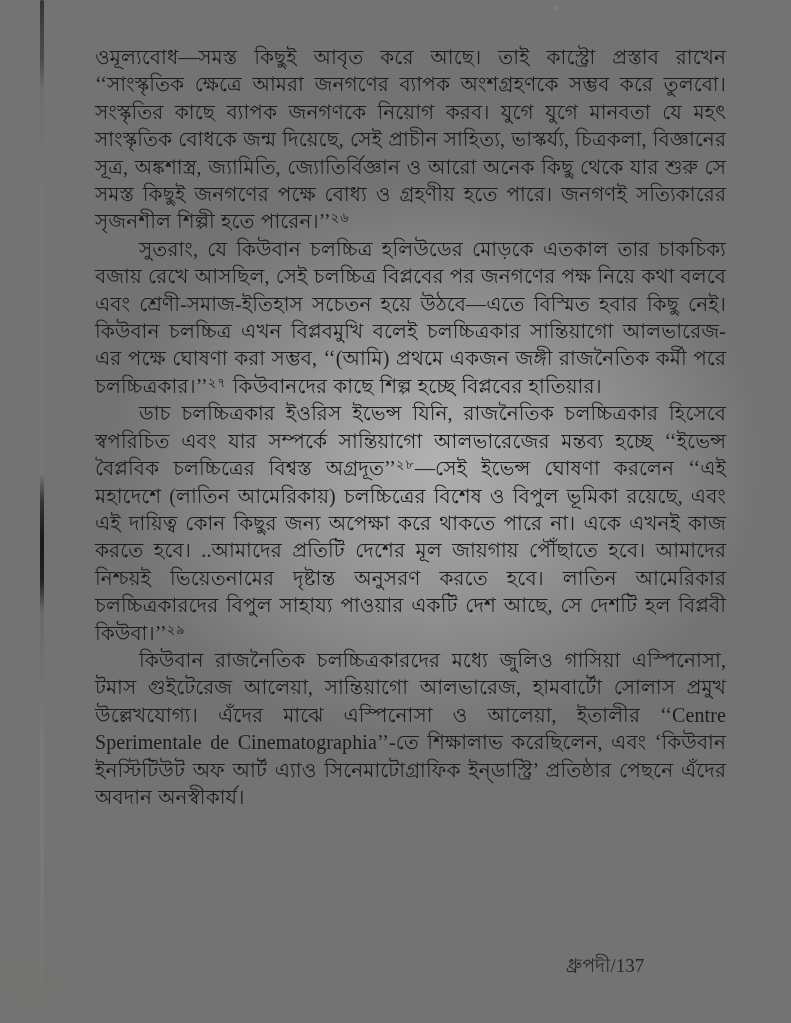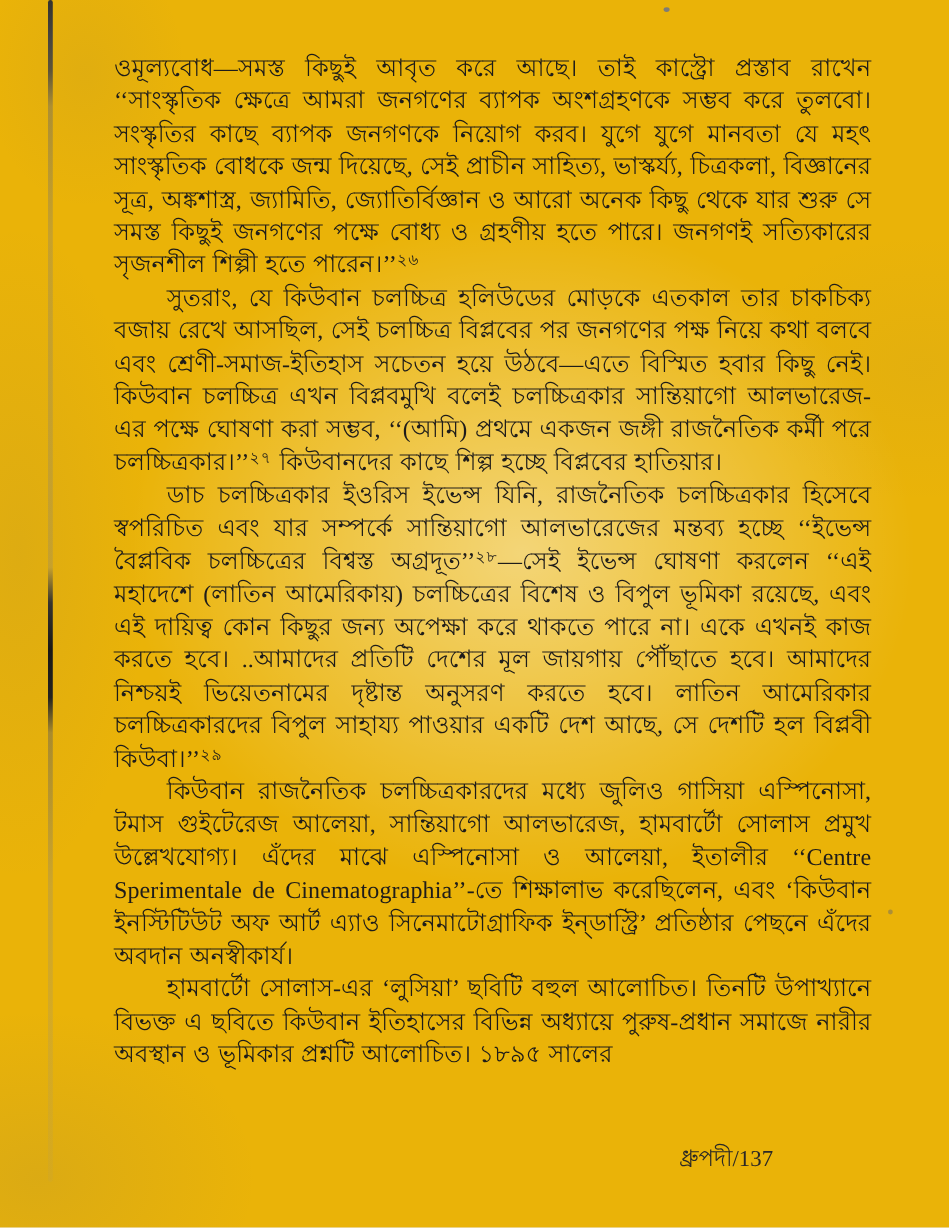--- a/index.html
+++ b/index.html
@@ -1,21 +1,21 @@
 <!DOCTYPE html>
 <html><head>
 <meta charset="utf-8">
 <style>
   html, body { margin: 0; padding: 0; background: #e9e8e4; }
   .page {
     position: relative;
     width: 791px;
     height: 1023px;
     margin: 0 auto;
-    background: #eab308;
+    background: #737373;
     overflow: hidden;
     font-family: "Liberation Serif", "DejaVu Serif", serif;
     color: #1e1c1a;
   }
   
   .page::before {
     content: "";
     position: absolute;
     inset: 0;
     pointer-events: none;
@@ -107,21 +107,20 @@
   <main class="text-block">
 
     <p class="para no-indent"><span>ওমূল্যবোধ—সমস্ত কিছুই আবৃত করে আছে। তাই কাস্ট্রো প্রস্তাব রাখেন ‘‘সাংস্কৃতিক ক্ষেত্রে আমরা জনগণের ব্যাপক অংশগ্রহণকে সম্ভব করে তুলবো। সংস্কৃতির কাছে ব্যাপক জনগণকে নিয়োগ করব। যুগে যুগে মানবতা যে মহৎ সাংস্কৃতিক বোধকে জন্ম দিয়েছে, সেই প্রাচীন সাহিত্য, ভাস্কর্য্য, চিত্রকলা, বিজ্ঞানের সূত্র, অঙ্কশাস্ত্র, জ্যামিতি, জ্যোতির্বিজ্ঞান ও আরো অনেক কিছু থেকে যার শুরু সে সমস্ত কিছুই জনগণের পক্ষে বোধ্য ও গ্রহণীয় হতে পারে। জনগণই সত্যিকারের সৃজনশীল শিল্পী হতে পারেন।’’</span><sup>২৬</sup></p>
 
     <p class="para"><span>সুতরাং, যে কিউবান চলচ্চিত্র হলিউডের মোড়কে এতকাল তার চাকচিক্য বজায় রেখে আসছিল, সেই চলচ্চিত্র বিপ্লবের পর জনগণের পক্ষ নিয়ে কথা বলবে এবং শ্রেণী-সমাজ-ইতিহাস সচেতন হয়ে উঠবে—এতে বিস্মিত হবার কিছু নেই। কিউবান চলচ্চিত্র এখন বিপ্লবমুখি বলেই চলচ্চিত্রকার সান্তিয়াগো আলভারেজ-এর পক্ষে ঘোষণা করা সম্ভব, ‘‘(আমি) প্রথমে একজন জঙ্গী রাজনৈতিক কর্মী পরে চলচ্চিত্রকার।’’</span><sup>২৭</sup><span> কিউবানদের কাছে শিল্প হচ্ছে বিপ্লবের হাতিয়ার।</span></p>
 
     <p class="para"><span>ডাচ চলচ্চিত্রকার ইওরিস ইভেন্স যিনি, রাজনৈতিক চলচ্চিত্রকার হিসেবে স্বপরিচিত এবং যার সম্পর্কে সান্তিয়াগো আলভারেজের মন্তব্য হচ্ছে ‘‘ইভেন্স বৈপ্লবিক চলচ্চিত্রের বিশ্বস্ত অগ্রদূত’’</span><sup>২৮</sup><span>—সেই ইভেন্স ঘোষণা করলেন ‘‘এই মহাদেশে (লাতিন আমেরিকায়) চলচ্চিত্রের বিশেষ ও বিপুল ভূমিকা রয়েছে, এবং এই দায়িত্ব কোন কিছুর জন্য অপেক্ষা করে থাকতে পারে না। একে এখনই কাজ করতে হবে। ..আমাদের প্রতিটি দেশের মূল জায়গায় পৌঁছাতে হবে। আমাদের নিশ্চয়ই ভিয়েতনামের দৃষ্টান্ত অনুসরণ করতে হবে। লাতিন আমেরিকার চলচ্চিত্রকারদের বিপুল সাহায্য পাওয়ার একটি দেশ আছে, সে দেশটি হল বিপ্লবী কিউবা।’’</span><sup>২৯</sup></p>
 
     <p class="para"><span>কিউবান রাজনৈতিক চলচ্চিত্রকারদের মধ্যে জুলিও গাসিয়া এস্পিনোসা, টমাস গুইটেরেজ আলেয়া, সান্তিয়াগো আলভারেজ, হামবার্টো সোলাস প্রমুখ উল্লেখযোগ্য। এঁদের মাঝে এস্পিনোসা ও আলেয়া, ইতালীর ‘‘Centre Sperimentale de Cinematographia’’-তে শিক্ষালাভ করেছিলেন, এবং ‘কিউবান ইনস্টিটিউট অফ আর্ট এ্যাও সিনেমাটোগ্রাফিক ইন্‌ডাস্ট্রি’ প্রতিষ্ঠার পেছনে এঁদের অবদান অনস্বীকার্য।</span></p>
 
-    <p class="para"><span>হামবার্টো সোলাস-এর ‘লুসিয়া’ ছবিটি বহুল আলোচিত। তিনটি উপাখ্যানে বিভক্ত এ ছবিতে কিউবান ইতিহাসের বিভিন্ন অধ্যায়ে পুরুষ-প্রধান সমাজে নারীর অবস্থান ও ভূমিকার প্রশ্নটি আলোচিত। ১৮৯৫ সালের</span></p>
 
   </main>
 
   <footer class="page-footer">
     <span>ধ্রুপদী/137</span>
   </footer>
 
 </div>
 
 </body></html>

